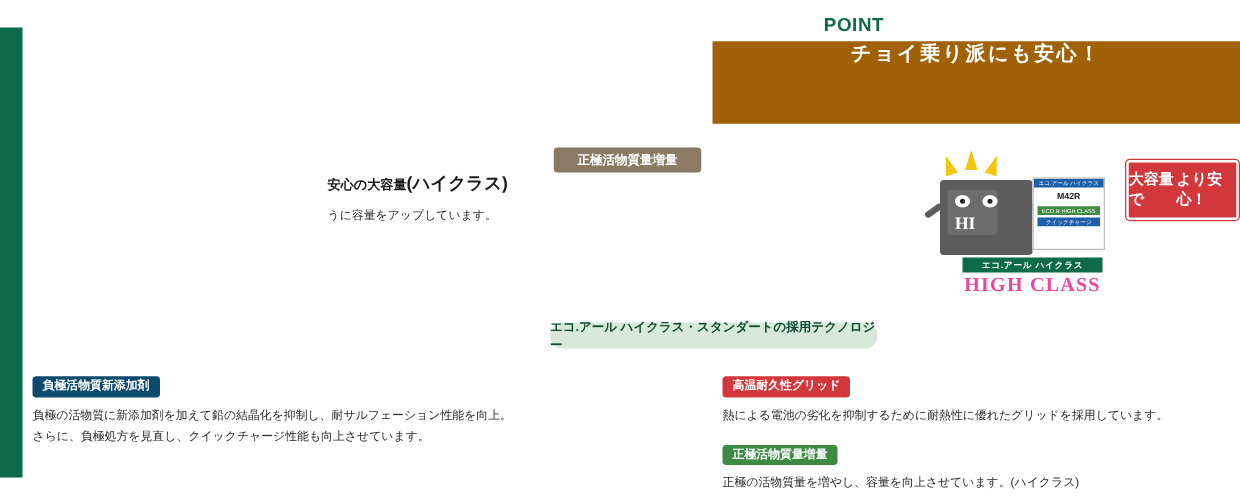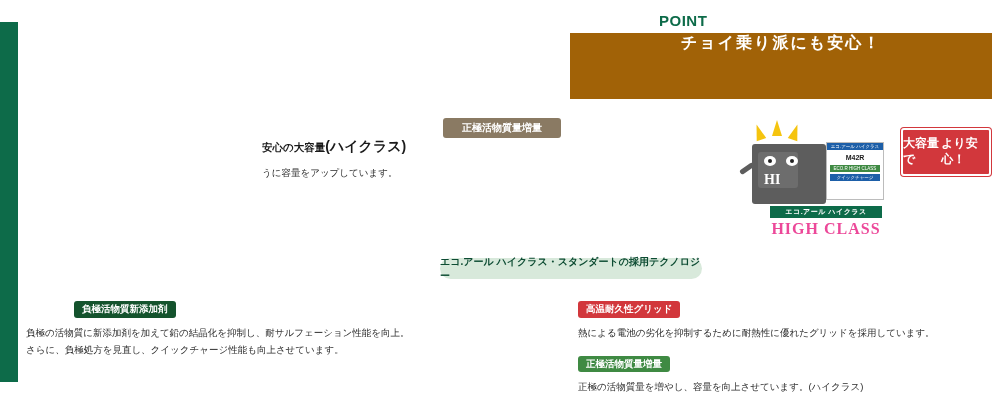--- a/index.html
+++ b/index.html
@@ -169,21 +169,21 @@
     display: inline-block;
     color: #ffffff;
     font-size: 9.5px;
     font-weight: bold;
     border-radius: 3px;
     padding: 3px 8px 4px 8px;
     line-height: 1;
     margin-bottom: 6px;
   }
   .chip-teal { background: #1796a8; }
-  .chip-purple { background: #14532d; margin-left: 48px; }
+  .chip-purple { background: #0c4a6e; }
   .chip-red { background: #d2373c; }
   .chip-green { background: #3f8a43; }
   .feat-desc {
     font-size: 9.5px;
     color: #2b2b2b;
     line-height: 1.8;
   }
 
   
   .product-art {

